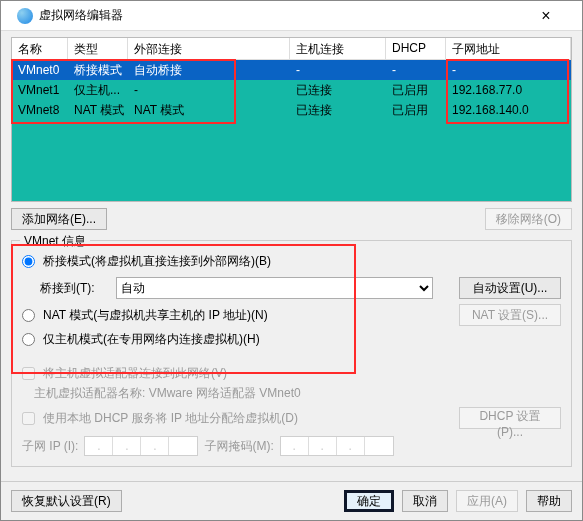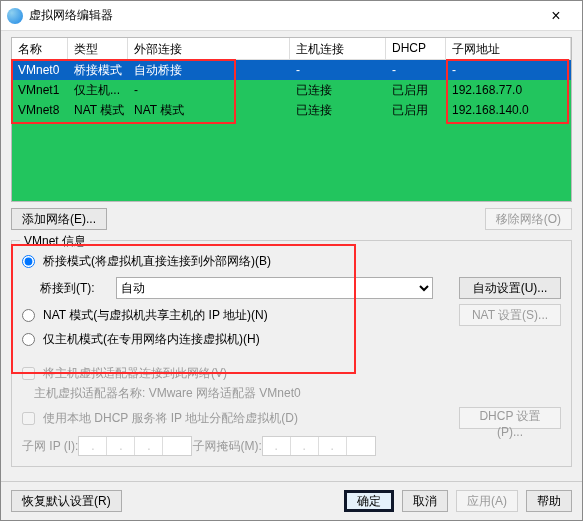--- a/index.html
+++ b/index.html
@@ -1,23 +1,23 @@
 <!DOCTYPE html>
 <html><head>
 <meta charset="utf-8">
 <style>
 * { box-sizing: border-box; font-family: "Microsoft YaHei", "SimSun", Tahoma, sans-serif; font-size: 12px; }
 body { margin: 0; background: #fff; }
 .window { width: 583px; height: 521px; border: 1px solid #888; background: #f0f0f0; display: flex; flex-direction: column; position: relative; }
-.titlebar { height: 30px; background: #fff; display: flex; align-items: center; padding: 0 6px; border-bottom: 1px solid #ddd; }
+.titlebar { height: 30px; background: #fff; display: flex; align-items: center; padding: 0 16px; border-bottom: 1px solid #ddd; }
 .titlebar .icon { width: 16px; height: 16px; border-radius: 50%; background: radial-gradient(circle at 30% 30%, #8ed0f0, #1e88e5); margin-right: 6px; }
 .titlebar .title { flex: 1; }
 .titlebar .close { width: 40px; text-align: center; font-size: 16px; cursor: pointer; }
 .content { flex: 1; padding: 6px 10px 0 10px; display: flex; flex-direction: column; }
-.table { border: 1px solid #bbb; background: #22c55e; height: 165px; overflow: hidden; }
+.table { border: 1px solid #bbb; background: #14b8a6; height: 165px; overflow: hidden; }
 .trow { display: flex; height: 20px; align-items: center; }
 .th { display: flex; height: 22px; border-bottom: 1px solid #ddd; background: #fff; }
 .th .cell { border-right: 1px solid #ddd; padding: 3px 6px; font-weight: normal; color: #000; }
 .cell { padding: 2px 6px; white-space: nowrap; overflow: hidden; }
 .c-name { width: 56px; }
 .c-type { width: 60px; }
 .c-ext { width: 162px; }
 .c-host { width: 96px; }
 .c-dhcp { width: 60px; }
 .c-sub { flex: 1; }
@@ -27,21 +27,21 @@
 button:disabled { color: #9a9a9a; border-color: #cfcfcf; background: #f4f4f4; cursor: default; }
 .group { border: 1px solid #ccc; margin-top: 4px; padding: 8px 10px 10px 10px; position: relative; background: #f0f0f0; }
 .group .legend { position: absolute; top: -8px; left: 8px; background: #f0f0f0; padding: 0 4px; }
 .radio-row, .check-row { display: flex; align-items: center; height: 24px; gap: 4px; }
 .radio-row input, .check-row input { margin: 0 4px 0 0; }
 .sub-row { display: flex; align-items: center; gap: 18px; margin: 4px 0 4px 18px; }
 .sub-row .lbl { width: 58px; }
 select { height: 22px; flex: 1; border: 1px solid #adadad; background: #fff; }
 .side-btn { width: 102px; margin-left: 8px; }
 .disabled-text { color: #9a9a9a; }
-.iprow { display: flex; align-items: center; margin-top: 6px; color: #9a9a9a; }
+.iprow { display: flex; align-items: center; gap: 6px; margin-top: 6px; color: #9a9a9a; }
 .ipbox { display: inline-flex; border: 1px solid #cfcfcf; height: 20px; background: #fff; }
 .ipbox span { width: 28px; text-align: center; border-right: 1px solid #ddd; color: #ccc; line-height: 18px; }
 .ipbox span:last-child { border-right: none; }
 .footer { border-top: 1px solid #ccc; padding: 8px 10px; display: flex; align-items: center; gap: 8px; }
 .footer .spacer { flex: 1; }
 .btn-primary { border: 3px solid #0f172a; background: #e5f1fb; text-align: center; }
 .hl { position: absolute; border: 2px solid #ff2a2a; pointer-events: none; }
 </style>
 </head>
 <body>

